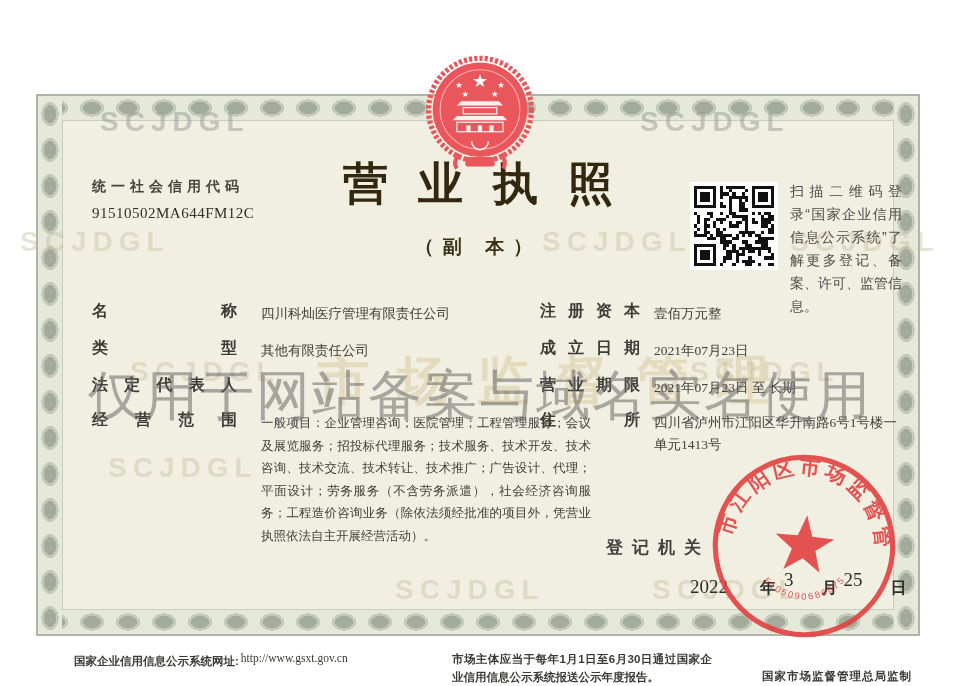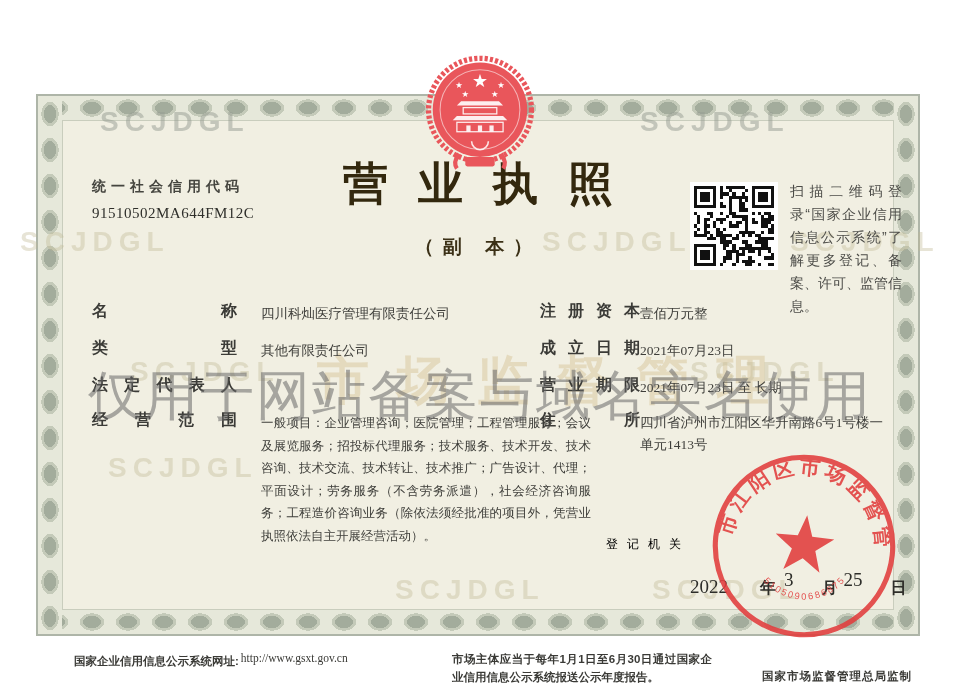--- a/index.html
+++ b/index.html
@@ -43,29 +43,29 @@
 
   .qr { position:absolute; left:652px; top:86px; width:88px; height:88px; background:#fff; padding:4px; z-index:2; }
   .qr svg { width:100%; height:100%; display:block; }
   .qr-note { position:absolute; left:752px; top:84px; width:112px; font-size:14px; line-height:1.65;
              color:#4c4c48; z-index:2; text-align:justify; }
 
   
   .row { position:absolute; display:flex; align-items:flex-start; z-index:2; }
   .flabel { font-size:16px; font-weight:bold; color:#3b3b37; text-align:justify; text-align-last:justify; flex:none; }
   .row.lcol { left:54px;justify-content:space-between; } .row.lcol .flabel { width:145px; margin-right:24px; }
-  .row.rcol { left:502px; } .row.rcol .flabel { width:100px; margin-right:0; }
+  .row.rcol { left:502px; } .row.rcol .flabel { width:100px; margin-right:14px; }
   .fvalue { font-family:"Liberation Serif", serif; font-size:13.5px; color:#3e3e3a; line-height:1.6; padding-top:2px; }
   .row.lcol .fvalue { width:330px; }
   .row.rcol .fvalue { width:252px; }
   .scope .fvalue { font-size:12.5px; line-height:1.8; text-align:justify; }
 
   
-  .reg-auth { position:absolute; left:568px; top:440px; font-size:12px; font-weight:normal;
-              letter-spacing:9px; color:#000000; z-index:2; }
+  .reg-auth { position:absolute; left:568px; top:440px; font-size:17px; font-weight:bold;
+              letter-spacing:9px; color:#404040; z-index:2; }
   .date-row { position:absolute; left:652px; top:480px; display:flex; align-items:baseline; z-index:3;
               font-family:"Liberation Serif", serif; color:#2e2e2a; }
   .date-row .num { font-size:19px; }
   .date-row .unit { font-size:16px; font-weight:bold; font-family:"Liberation Sans", sans-serif; }
   .date-row .hand { font-size:19px; position:relative; top:-7px; }
   .u-year { margin-left:32px; } .sp-m { margin-left:8px; } .u-month { margin-left:28px; }
   .sp-d { margin-left:6px; } .u-day { margin-left:28px; }
 
   .seal { position:absolute; left:668px; top:352px; width:196px; height:196px; z-index:4;
           transform:rotate(6deg); opacity:.88; }

